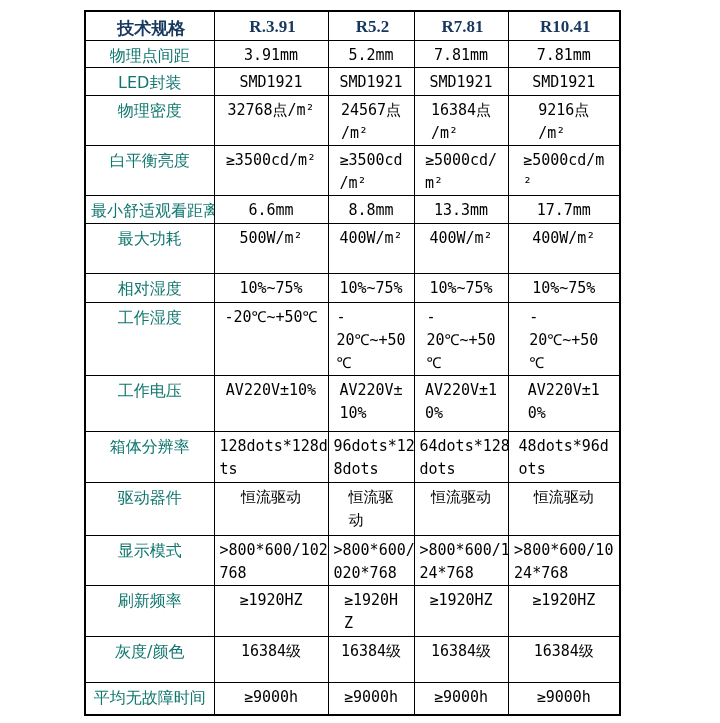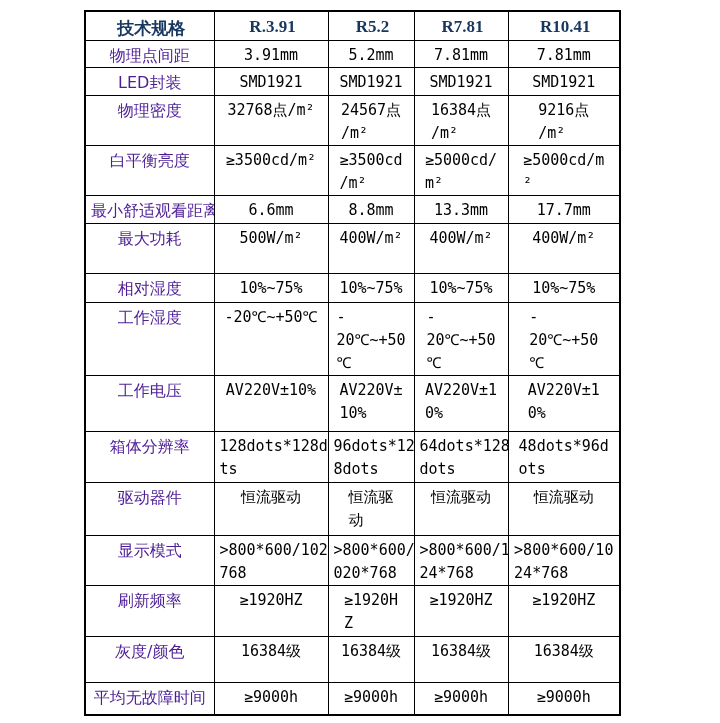--- a/index.html
+++ b/index.html
@@ -41,21 +41,21 @@
     font-family: "Liberation Serif", "DejaVu Serif", serif;
     font-size: 17px;
     font-weight: bold;
     color: #17375e;
     text-align: center;
     padding-top: 5px;
     padding-left: 8px;
   }
   td.label {
     font-size: 16px;
-    color: #4c1d95;
+    color: #0f766e;
     text-align: center;
     line-height: 23px;
     white-space: nowrap;
   }
   td.value {
     font-family: "DejaVu Sans Mono", "Liberation Mono", monospace;
     font-size: 15px;
     color: #000000;
     text-align: center;
     line-height: 23px;

